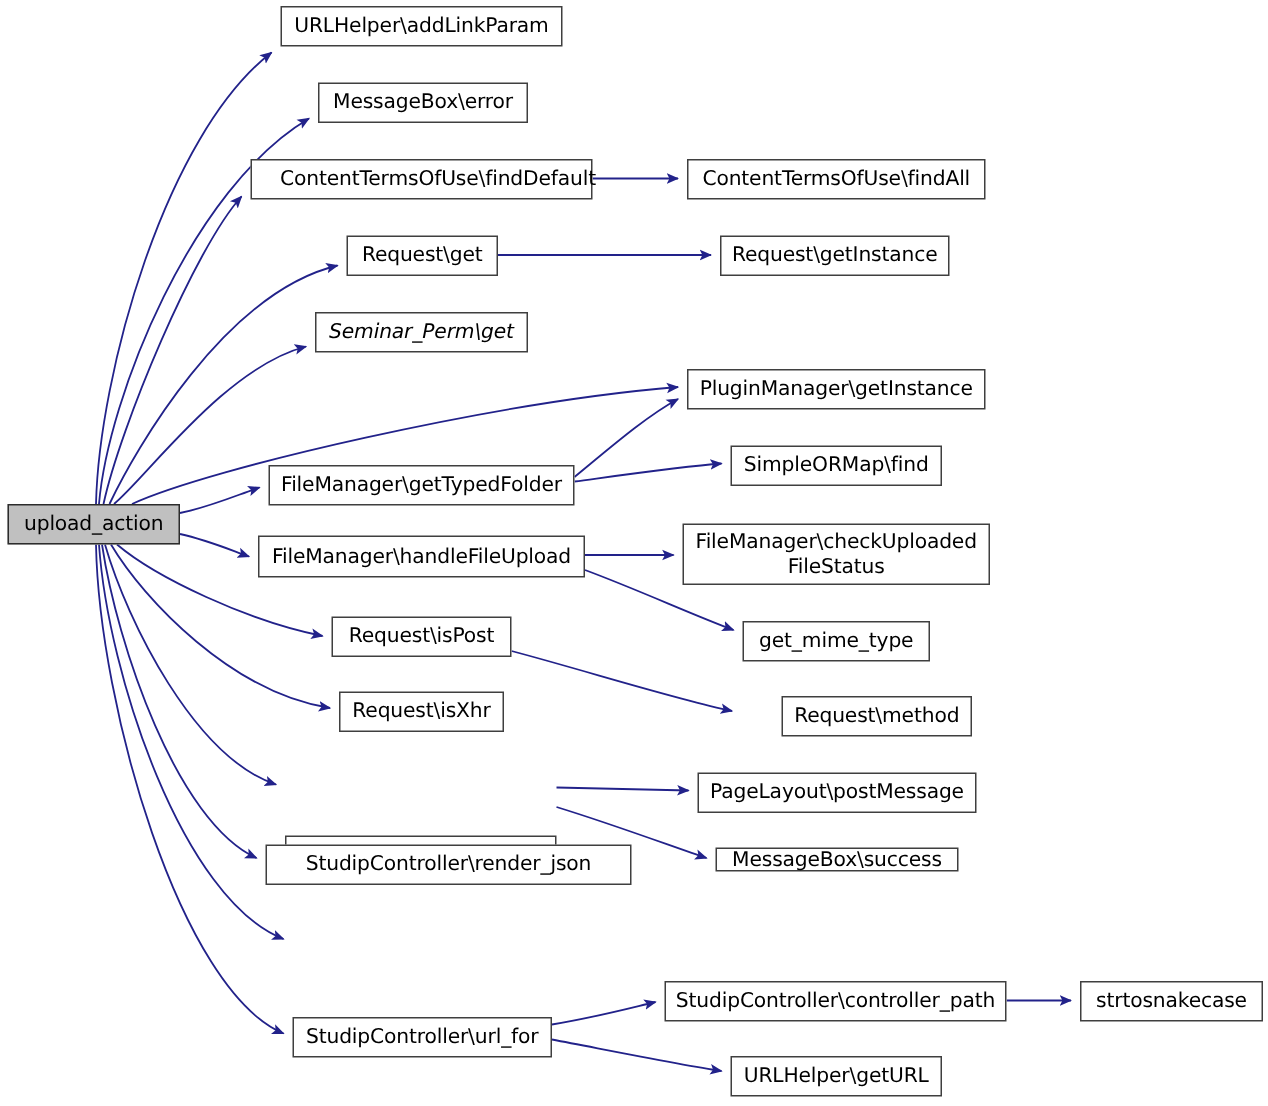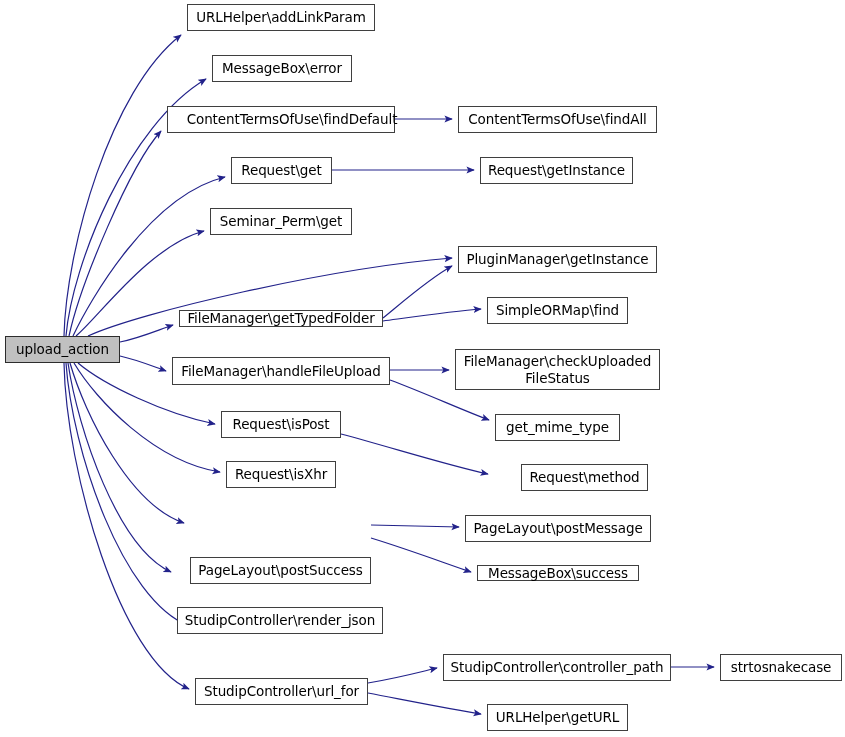--- a/index.html
+++ b/index.html
@@ -81,27 +81,27 @@
       <path d="M 371,538 C 410,550 450,565 471,572" fill="none" stroke="#22228a" stroke-width="1.2" marker-end="url(#arrow)"></path>
       <path d="M 368,683 C 398,678 420,672 437,668" fill="none" stroke="#22228a" stroke-width="1.2" marker-end="url(#arrow)"></path>
       <path d="M 368,693 C 410,701 455,710 481,714" fill="none" stroke="#22228a" stroke-width="1.2" marker-end="url(#arrow)"></path>
       <path d="M 671,667 L 714,667" fill="none" stroke="#22228a" stroke-width="1.2" marker-end="url(#arrow)"></path>
     </svg>
 <div class="node root" style="left: 5px; top: 336px; width: 115px; height: 27px;">upload_action</div>
     <div class="node" style="left: 187px; top: 4px; width: 188px; height: 27px;">URLHelper\addLinkParam</div>
     <div class="node" style="left: 212px; top: 55px; width: 140px; height: 27px;">MessageBox\error</div>
     <div class="node" style="left: 167px; top: 106px; width: 228px; height: 27px; padding-left: 22px;">ContentTermsOfUse\findDefault</div>
     <div class="node" style="left: 231px; top: 157px; width: 101px; height: 27px;">Request\get</div>
-    <div class="node" style="left: 210px; top: 208px; width: 142px; height: 27px;">Seminar_Perm\get</div>
-    <div class="node" style="left: 179px; top: 310px; width: 204px; height: 17px;">FileManager\getTypedFolder</div>
+    <div class="node" style="left: 210px; top: 208px; width: 142px; height: 27px; font-style: italic;">Seminar_Perm\get</div>
+    <div class="node" style="left: 179px; top: 310px; width: 204px; height: 27px;">FileManager\getTypedFolder</div>
     <div class="node" style="left: 172px; top: 357px; width: 218px; height: 28px;">FileManager\handleFileUpload</div>
     <div class="node" style="left: 221px; top: 411px; width: 120px; height: 27px;">Request\isPost</div>
     <div class="node" style="left: 226px; top: 461px; width: 110px; height: 27px;">Request\isXhr</div>
     <div class="node" style="left: 190px; top: 513px; width: 181px; height: 27px; margin-top: 44px;">PageLayout\postSuccess</div>
-    <div class="node" style="left: 177px; top: 563px; width: 206px; height: 27px; margin-top: 44px;">StudipController\render_json</div>
+    <div class="node" style="left: 177px; top: 563px; width: 244px; height: 27px;">StudipController\render_json</div>
     <div class="node" style="left: 195px; top: 678px; width: 173px; height: 27px;">StudipController\url_for</div>
     <div class="node" style="left: 458px; top: 106px; width: 199px; height: 27px;">ContentTermsOfUse\findAll</div>
     <div class="node" style="left: 480px; top: 157px; width: 153px; height: 27px;">Request\getInstance</div>
     <div class="node" style="left: 458px; top: 246px; width: 199px; height: 27px;">PluginManager\getInstance</div>
     <div class="node" style="left: 487px; top: 297px; width: 141px; height: 27px;">SimpleORMap\find</div>
     <div class="node two-line" style="left: 455px; top: 349px; width: 205px; height: 41px;">FileManager\checkUploaded
 FileStatus</div>
     <div class="node" style="left: 495px; top: 414px; width: 125px; height: 27px;">get_mime_type</div>
     <div class="node" style="left: 494px; top: 464px; width: 127px; height: 27px; margin-left: 27px;">Request\method</div>
     <div class="node" style="left: 465px; top: 515px; width: 186px; height: 27px;">PageLayout\postMessage</div>

